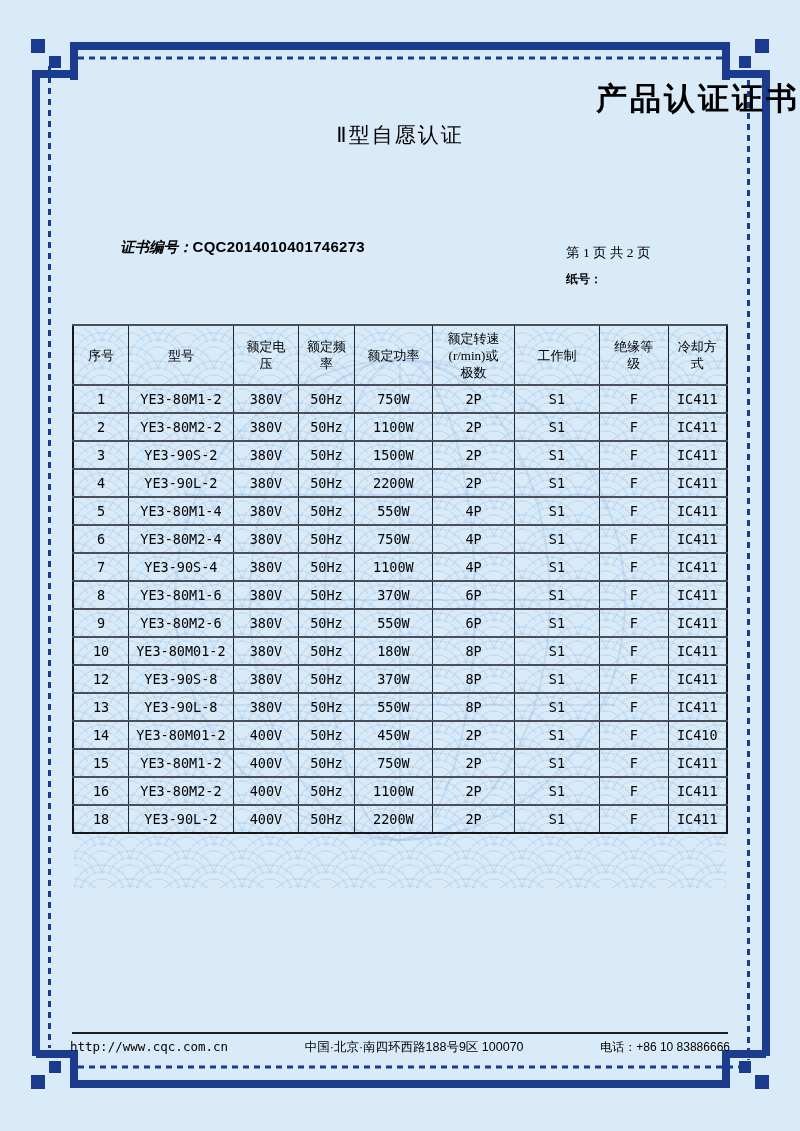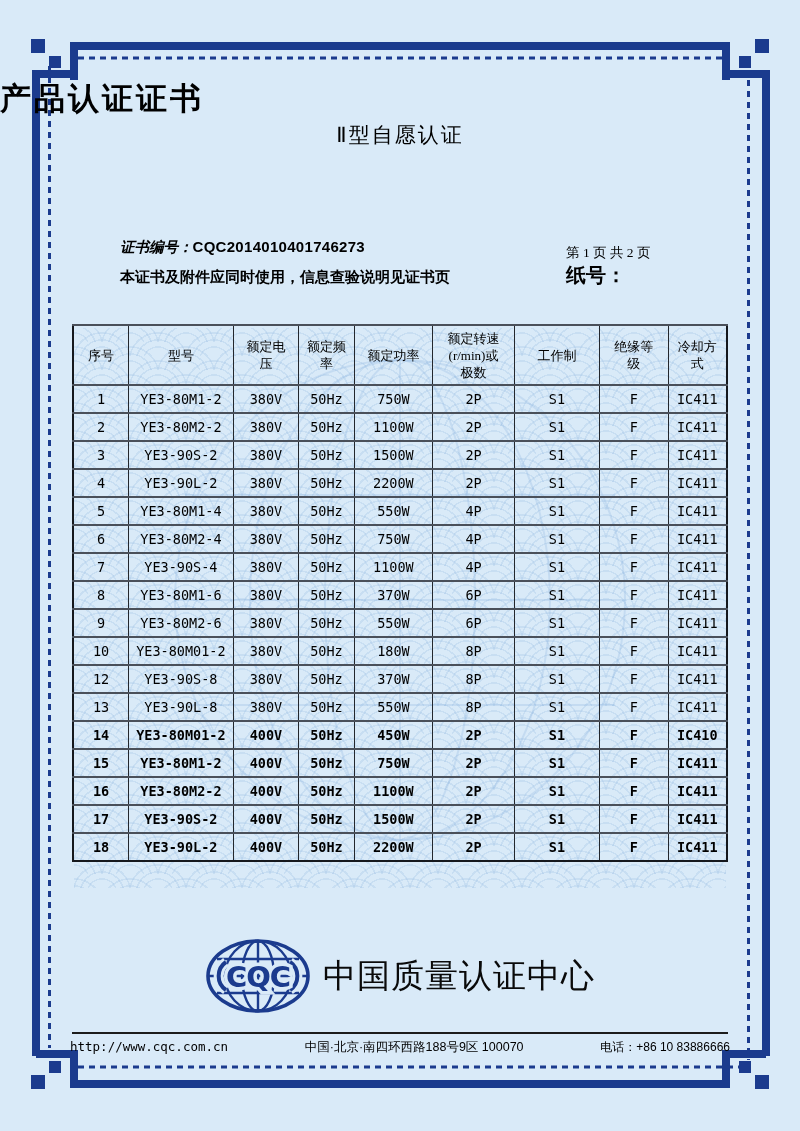--- a/index.html
+++ b/index.html
@@ -20,34 +20,34 @@
     background-image:
       radial-gradient(circle at 50% 120%, transparent 0 14px, rgba(120,165,215,.32) 14px 15.5px, transparent 15.5px 21px, rgba(120,165,215,.32) 21px 22.5px, transparent 22.5px 28px, rgba(120,165,215,.32) 28px 29.5px, transparent 29.5px),
       radial-gradient(circle at 50% 120%, transparent 0 14px, rgba(120,165,215,.32) 14px 15.5px, transparent 15.5px 21px, rgba(120,165,215,.32) 21px 22.5px, transparent 22.5px 28px, rgba(120,165,215,.32) 28px 29.5px, transparent 29.5px);
     background-size:56px 28px;
     background-position:0 0,28px 14px;
     opacity:.55;
   }
   .watermark-globe{position:absolute;left:165px;top:345px;z-index:0;opacity:.45;}
 
   
-  .title{position:absolute;left:0;top:78px;width:100%;text-align:left;
+  .title{position:absolute;left:0;top:78px;width:100%;text-align:right;
     font-size:31px;font-weight:bold;letter-spacing:3px;}
   .subtitle{position:absolute;left:0;top:121px;width:100%;text-align:center;
     font-size:21px;font-weight:500;letter-spacing:2px;}
 
   
   .meta-left{position:absolute;left:120px;top:238px;}
   .cert-line{font-size:14.5px;font-weight:bold;}
   .cert-label{font-family:Liberation Sans, sans-serif;font-style:italic;}
   .cert-no{font-size:15px;letter-spacing:.3px;text-align:center;}
   .usage-note{margin-top:11px;font-size:15px;font-weight:bold;}
   .meta-right{position:absolute;left:566px;top:244px;}
   .page-info{font-family:"Liberation Serif",serif;font-size:13.5px;}
-  .paper-no{font-size:20px;font-weight:600;}
+  .paper-no{margin-top:9px;font-size:12px;font-weight:600;}
 
   
   table.cert{
     position:absolute;left:72px;top:324px;width:656px;z-index:1;
     border-collapse:collapse;table-layout:fixed;background:transparent;
     border:2px solid #15181d;
   }
   table.cert th,table.cert td{
     border:1px solid #23272d;
     padding:0 2px;text-align:center;vertical-align:middle;
@@ -55,21 +55,21 @@
   }
   table.cert tr{border-top:2px solid #4a505a;}
   table.cert th{
     height:60px;font-weight:normal;font-size:13px;line-height:17px;
     font-family:"Liberation Serif",serif;white-space:pre-line;
   }
   table.cert td{
     height:28px;font-size:13.5px;
     font-family:"DejaVu Sans Mono","Liberation Mono",monospace;
   }
-  table.cert tr.bold td{font-weight:bold;margin-left:28px;}
+  table.cert tr.bold td{font-weight:normal;margin-left:28px;}
   col.c1{width:8.5%} col.c2{width:16%} col.c3{width:10%} col.c4{width:8.5%}
   col.c5{width:12%} col.c6{width:12.5%} col.c7{width:13%} col.c8{width:10.5%} col.c9{width:9%}
 
   
   .org-row{position:absolute;left:0;top:938px;width:100%;
     display:flex;justify-content:center;align-items:center;gap:12px;z-index:2;}
   .org-name{font-size:33px;font-weight:500;letter-spacing:1px;color:#0a0a0a;}
 
   
   .footer-rule{position:absolute;left:72px;top:1032px;width:656px;height:2px;background:#1c1c1c;z-index:2;}
@@ -129,21 +129,20 @@
     </g>
   </svg>
 
   <div class="title content">产品认证证书</div>
   <div class="subtitle content">Ⅱ型自愿认证</div>
 
   <div class="meta-left content">
     <div class="cert-line">
       <span class="cert-label">证书编号：</span><span class="cert-no">CQC2014010401746273</span>
     </div>
-    <div class="usage-note">本证书及附件应同时使用，信息查验说明见证书页</div>
   </div>
   <div class="meta-right content">
     <div class="page-info">第 1 页 共 2 页</div>
     <div class="paper-no">纸号：</div>
   </div>
 
   <table class="cert">
     <colgroup>
       <col class="c1">
         <col class="c2">
@@ -334,65 +333,33 @@
           <td>YE3-80M2-2</td>
           <td>400V</td>
           <td>50Hz</td>
           <td>1100W</td>
           <td>2P</td>
           <td>S1</td>
           <td>F</td>
           <td>IC411</td>
         </tr>
         <tr class="bold">
-          <td>17</td>
-          <td>YE3-90S-2</td>
-          <td>400V</td>
-          <td>50Hz</td>
-          <td>1500W</td>
-          <td>2P</td>
-          <td>S1</td>
-          <td>F</td>
-          <td>IC411</td>
-        </tr>
-        <tr class="bold">
           <td>18</td>
           <td>YE3-90L-2</td>
           <td>400V</td>
           <td>50Hz</td>
           <td>2200W</td>
           <td>2P</td>
           <td>S1</td>
           <td>F</td>
           <td>IC411</td>
         </tr>
       </tbody>
   </table>
 
-  <div class="org-row">
-    <svg width="106" height="76" viewBox="0 0 106 76">
-      <g stroke="#1b3b8e" stroke-width="3.6" fill="none">
-        <ellipse cx="53" cy="38" rx="50" ry="35"></ellipse>
-      </g>
-      <g stroke="#1b3b8e" stroke-width="2.4" fill="none">
-        <ellipse cx="53" cy="38" rx="33" ry="35"></ellipse>
-        <ellipse cx="53" cy="38" rx="16" ry="35"></ellipse>
-        <line x1="53" y1="3" x2="53" y2="73"></line>
-        <line x1="12" y1="21" x2="94" y2="21"></line>
-        <line x1="12" y1="55" x2="94" y2="55"></line>
-        <line x1="3" y1="38" x2="103" y2="38"></line>
-      </g>
-      <path d="M 21 24 A 17 17 0 0 0 21 52" stroke="#d9eaf8" stroke-width="10" fill="none"></path>
-      <path d="M 85 24 A 17 17 0 0 1 85 52" stroke="#d9eaf8" stroke-width="10" fill="none"></path>
-      <path d="M 21 24 A 17 17 0 0 0 21 52" stroke="#1b3b8e" stroke-width="4" fill="none"></path>
-      <path d="M 85 24 A 17 17 0 0 1 85 52" stroke="#1b3b8e" stroke-width="4" fill="none"></path>
-      <text x="53" y="49" text-anchor="middle" font-family="DejaVu Sans, sans-serif" font-size="29" font-weight="bold" fill="#1b3b8e" stroke="#d9eaf8" stroke-width="7" paint-order="stroke" letter-spacing="-1">CQC</text>
-    </svg>
-    <div class="org-name">中国质量认证中心</div>
-  </div>
 
   <div class="footer-rule"></div>
   <div class="footer-row">
     <span class="website">http://www.cqc.com.cn</span>
     <span class="address">中国·北京·南四环西路188号9区  100070</span>
     <span class="phone">电话：+86 10 83886666</span>
   </div>
 
 </div>
 

